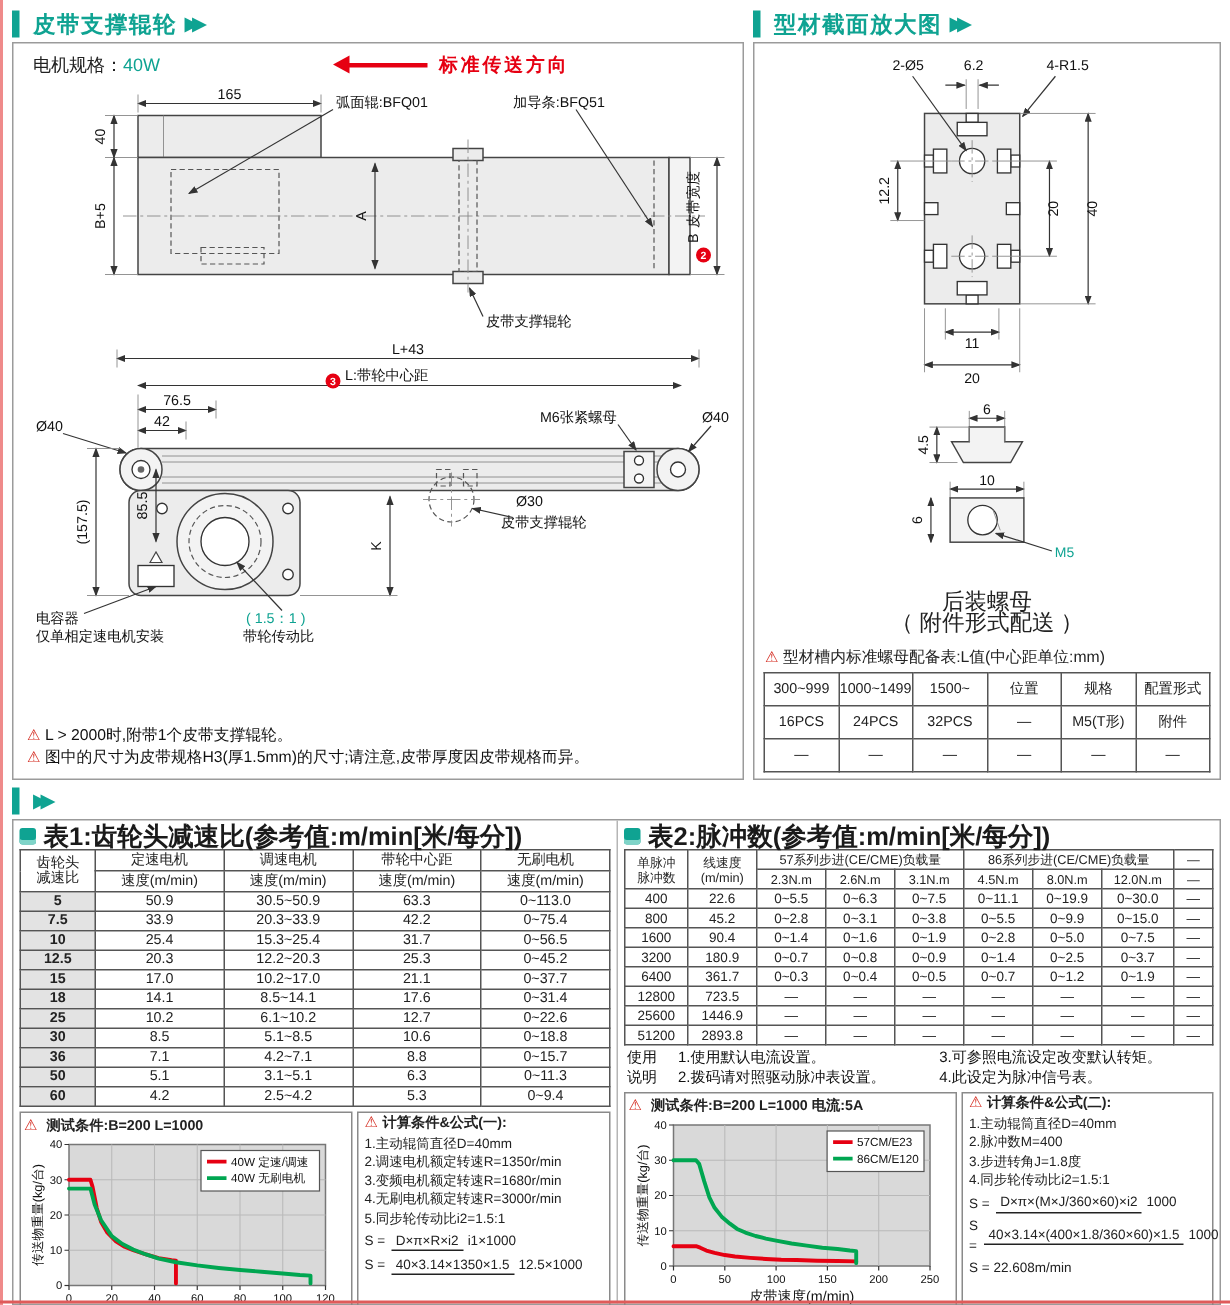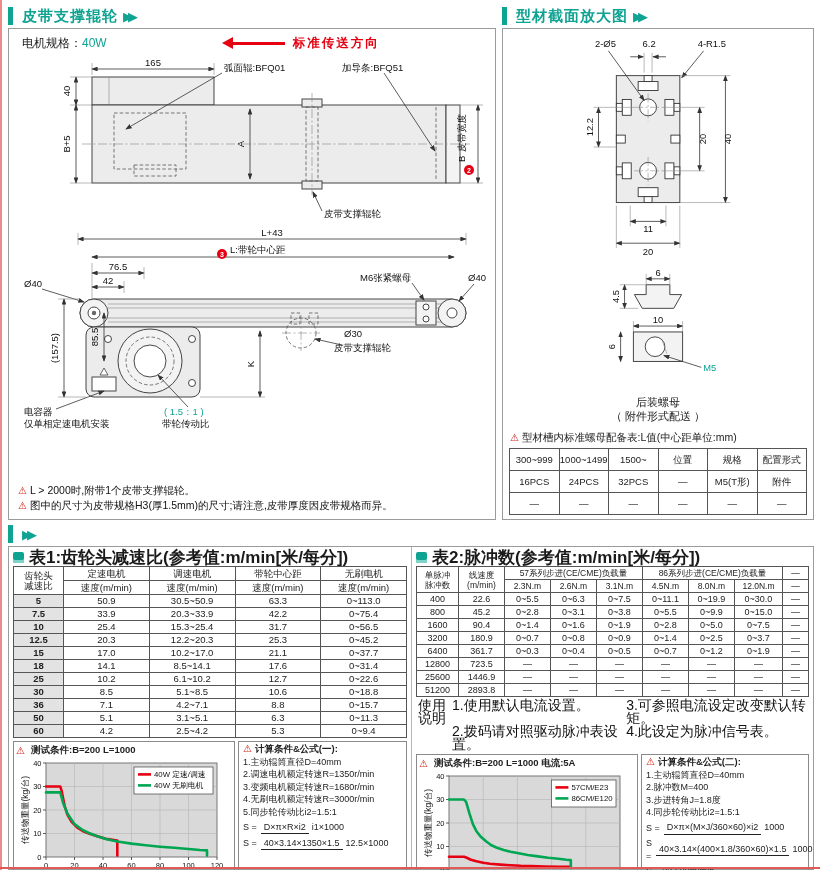--- a/index.html
+++ b/index.html
@@ -39,41 +39,41 @@
   line.lead{stroke:#333;stroke-width:0.8;marker-end:url(#me);}
   line.ext{stroke:#888;stroke-width:0.6;}
   .dash{stroke:#555;stroke-width:0.8;stroke-dasharray:3.5 2.2;fill:none;}
   .cl{stroke:#888;stroke-width:0.6;stroke-dasharray:9 2.5 2 2.5;}
   text.lbl{font-size:9.5px;fill:#111;}
   text.dimt{font-size:9.5px;fill:#111;text-anchor:middle;}
   text.teal{fill:var(--teal);}
   .badge{fill:#e60012;}
   text.badge-t{font-size:7px;fill:#fff;text-anchor:middle;font-weight:bold;}
 
-  .nut-caption{font-size:11px;text-align:center;line-height:14px;margin-top:6px;}
+  .nut-caption{font-size:15px;text-align:center;line-height:14px;margin-top:6px;}
   .nut-note{font-size:10.5px;margin:8px 0 3px 0;align-self:flex-start;padding-left:4px;}
   table.data{border-collapse:collapse;table-layout:fixed;font-size:9.5px;}
   table.data th,table.data td{border:1px solid #555;text-align:center;padding:0;
       white-space:nowrap;overflow:hidden;font-weight:normal;height:12px;line-height:12px;}
   table.nut{width:298px;}
   table.nut th,table.nut td{height:21px;line-height:21px;font-size:9.5px;}
 
   .bottom-wrap{padding:2px 6px 0 8px;}
   .bottom-box{border:1px solid #9b9b9b;display:flex;height:322px;background:#fff;}
   .half{width:50%;padding:2px 4px;box-sizing:border-box;min-width:0;}
   .half.right{border-left:1px solid #b5b5b5;}
   .tbl-caption{display:flex;align-items:center;gap:5px;height:17px;font-size:17px;font-weight:bold;color:#1a1a1a;}
   .tbl-icon{width:11px;height:11px;border-radius:2px;background:var(--teal);box-shadow:inset 0 -3px 0 #7fd4c8;flex:none;}
   table.t1{width:100%;}
   table.t1 td:first-child{background:#e3e3e3;font-weight:bold;}
   table.t1 th{height:13px;line-height:13px;}
   table.t2{width:100%;font-size:9px;}
   table.t2 th{font-size:8.5px;height:12px;line-height:11px;}
   .two-line{line-height:10px;display:inline-block;padding:1px 0;}
-  .usage{display:grid;grid-template-columns:34px 1fr 1.05fr;font-size:14px;line-height:13px;
+  .usage{display:grid;grid-template-columns:34px 1fr 1.05fr;font-size:10px;line-height:13px;
          padding:2px 0 0 2px;color:#111;}
   .usage .ulab{grid-row:span 2;line-height:13px;}
   .charts-row{display:flex;gap:3px;margin-top:3px;height:146px;}
   .chart-box{border:1px solid #8a8a8a;width:216px;flex:none;padding:1px 2px;}
   .formula-box{border:1px solid #8a8a8a;flex:1;padding:1px 4px;font-size:9px;line-height:12.5px;min-width:0;}
   .cond{display:flex;align-items:center;gap:3px;font-size:9.5px;font-weight:bold;height:14px;white-space:nowrap;}
   .f-title{font-weight:bold;font-size:9.5px;}
   .frac-row{display:flex;align-items:center;gap:4px;margin:2.5px 0;}
   .frac{display:inline-flex;flex-direction:row;text-align:center;}
   .frac .num{border-bottom:1px solid #222;padding:0 3px;}

